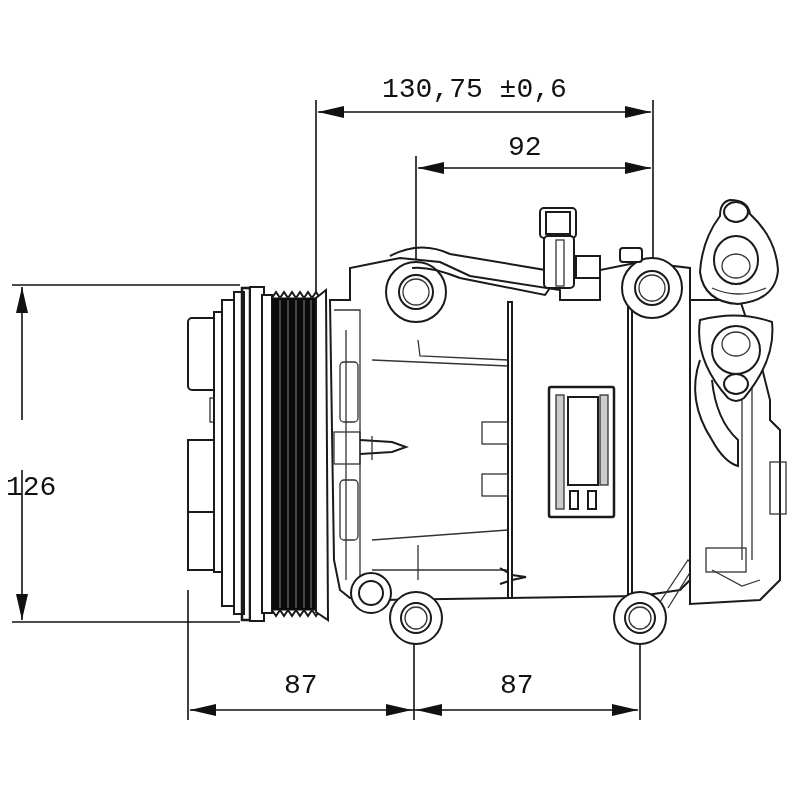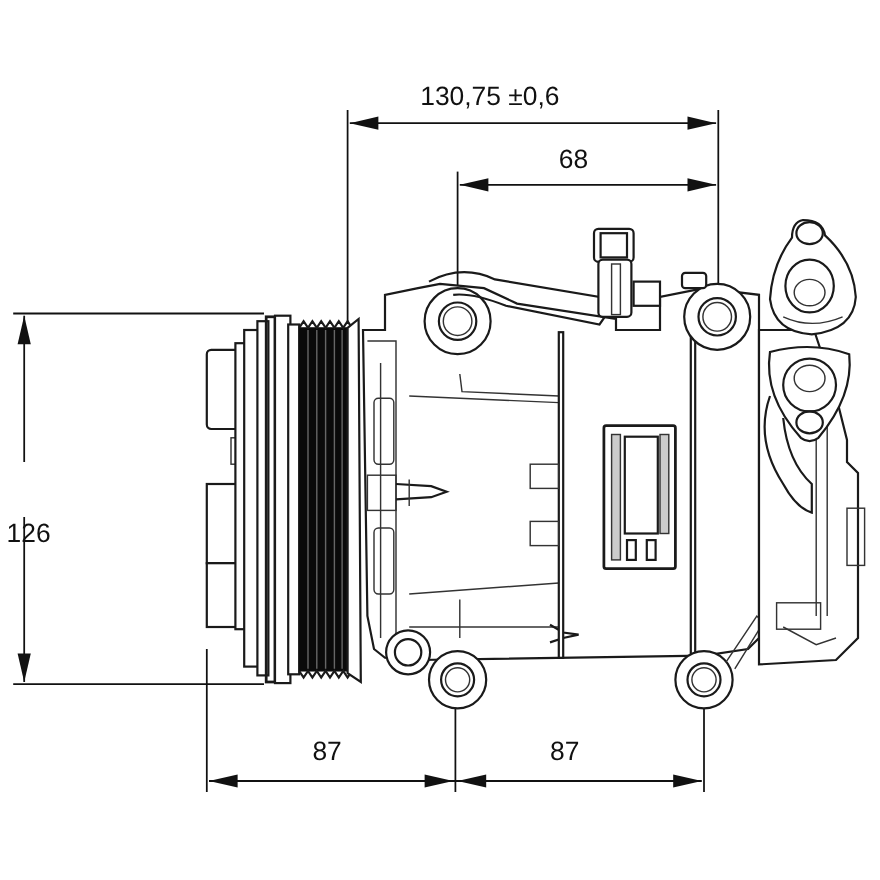--- a/index.html
+++ b/index.html
@@ -1,18 +1,18 @@
 <!DOCTYPE html>
 <html><head>
 <meta charset="utf-8">
 <style>
   html, body { margin: 0; padding: 0; background: #ffffff; }
   body { width: 800px; height: 800px; position: relative; overflow: hidden; font-family: "Liberation Sans", sans-serif; }
   #drawing { position: absolute; left: 0; top: 0; width: 800px; height: 800px; }
-  .dim-label { position: absolute; font-family: Liberation Sans, sans-serif; font-size: 24px; color: #111111; line-height: 1; white-space: nowrap; }
+  .dim-label { position: absolute; font-family: Liberation Mono, monospace; font-size: 28px; color: #111111; line-height: 1; white-space: nowrap; }
   .ln { stroke: #1a1a1a; fill: none; stroke-width: 2; }
   .thin { stroke: #333; fill: none; stroke-width: 1.3; }
   .dim { stroke: #111; fill: none; stroke-width: 1.6; }
   .body { stroke: #1a1a1a; fill: #ffffff; stroke-width: 2; }
   .dark { fill: #0a0a0a; stroke: #111; stroke-width: 1; }
   .arrow { fill: #111; stroke: none; }
 </style>
 </head>
 <body>
 
@@ -163,16 +163,16 @@
   <g>
     <path class="body" d="M700 320 Q 738 310 772 322 Q 776 360 744 398 Q 736 404 728 398 Q 694 360 700 320 Z"></path>
     <ellipse class="ln" cx="736" cy="350" rx="24" ry="24"></ellipse>
     <ellipse class="thin" cx="736" cy="344" rx="14" ry="12"></ellipse>
     <ellipse class="ln" cx="736" cy="384" rx="12" ry="10"></ellipse>
     <path class="ln" d="M700 360 Q 686 400 712 440 Q 724 462 738 466 L 738 440 Q 716 420 712 380"></path>
   </g>
 </svg>
 
 <div class="dim-label" style="left:382px; top:76px;">130,75 ±0,6</div>
-<div class="dim-label" style="left:508px; top:134px;">68</div>
+<div class="dim-label" style="left:508px; top:134px;">92</div>
 <div class="dim-label" style="left:6px; top:430px;margin-top:44px;">126</div>
 <div class="dim-label" style="left:284px; top:672px;">87</div>
 <div class="dim-label" style="left:500px; top:672px;">87</div>
 
 </body></html>

